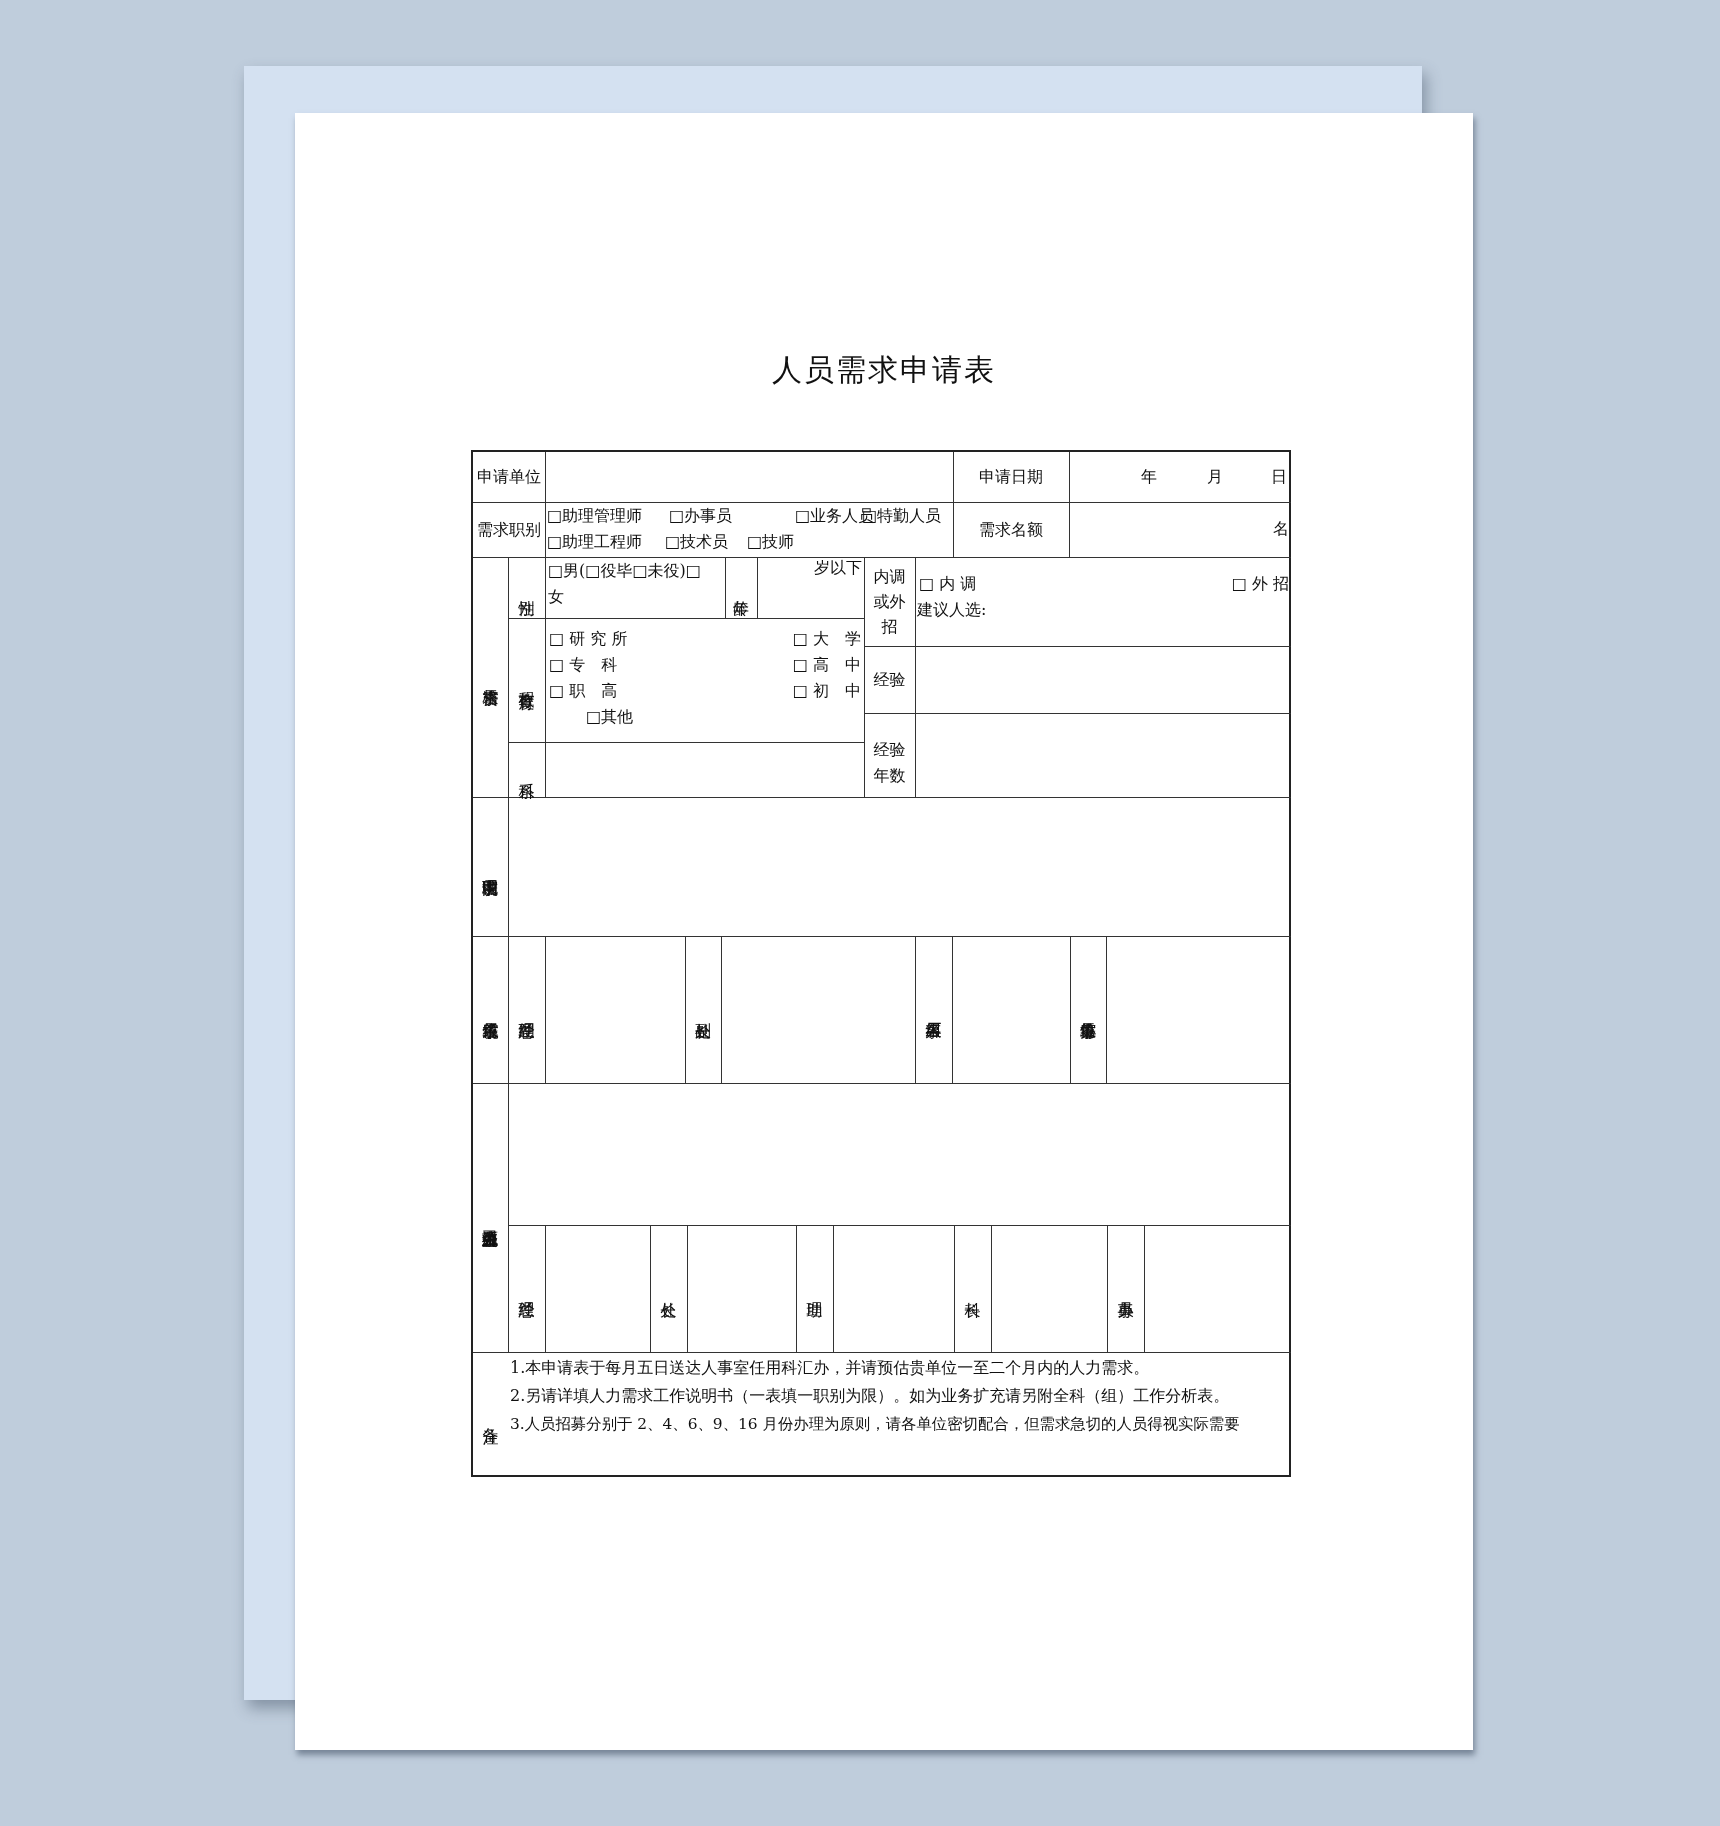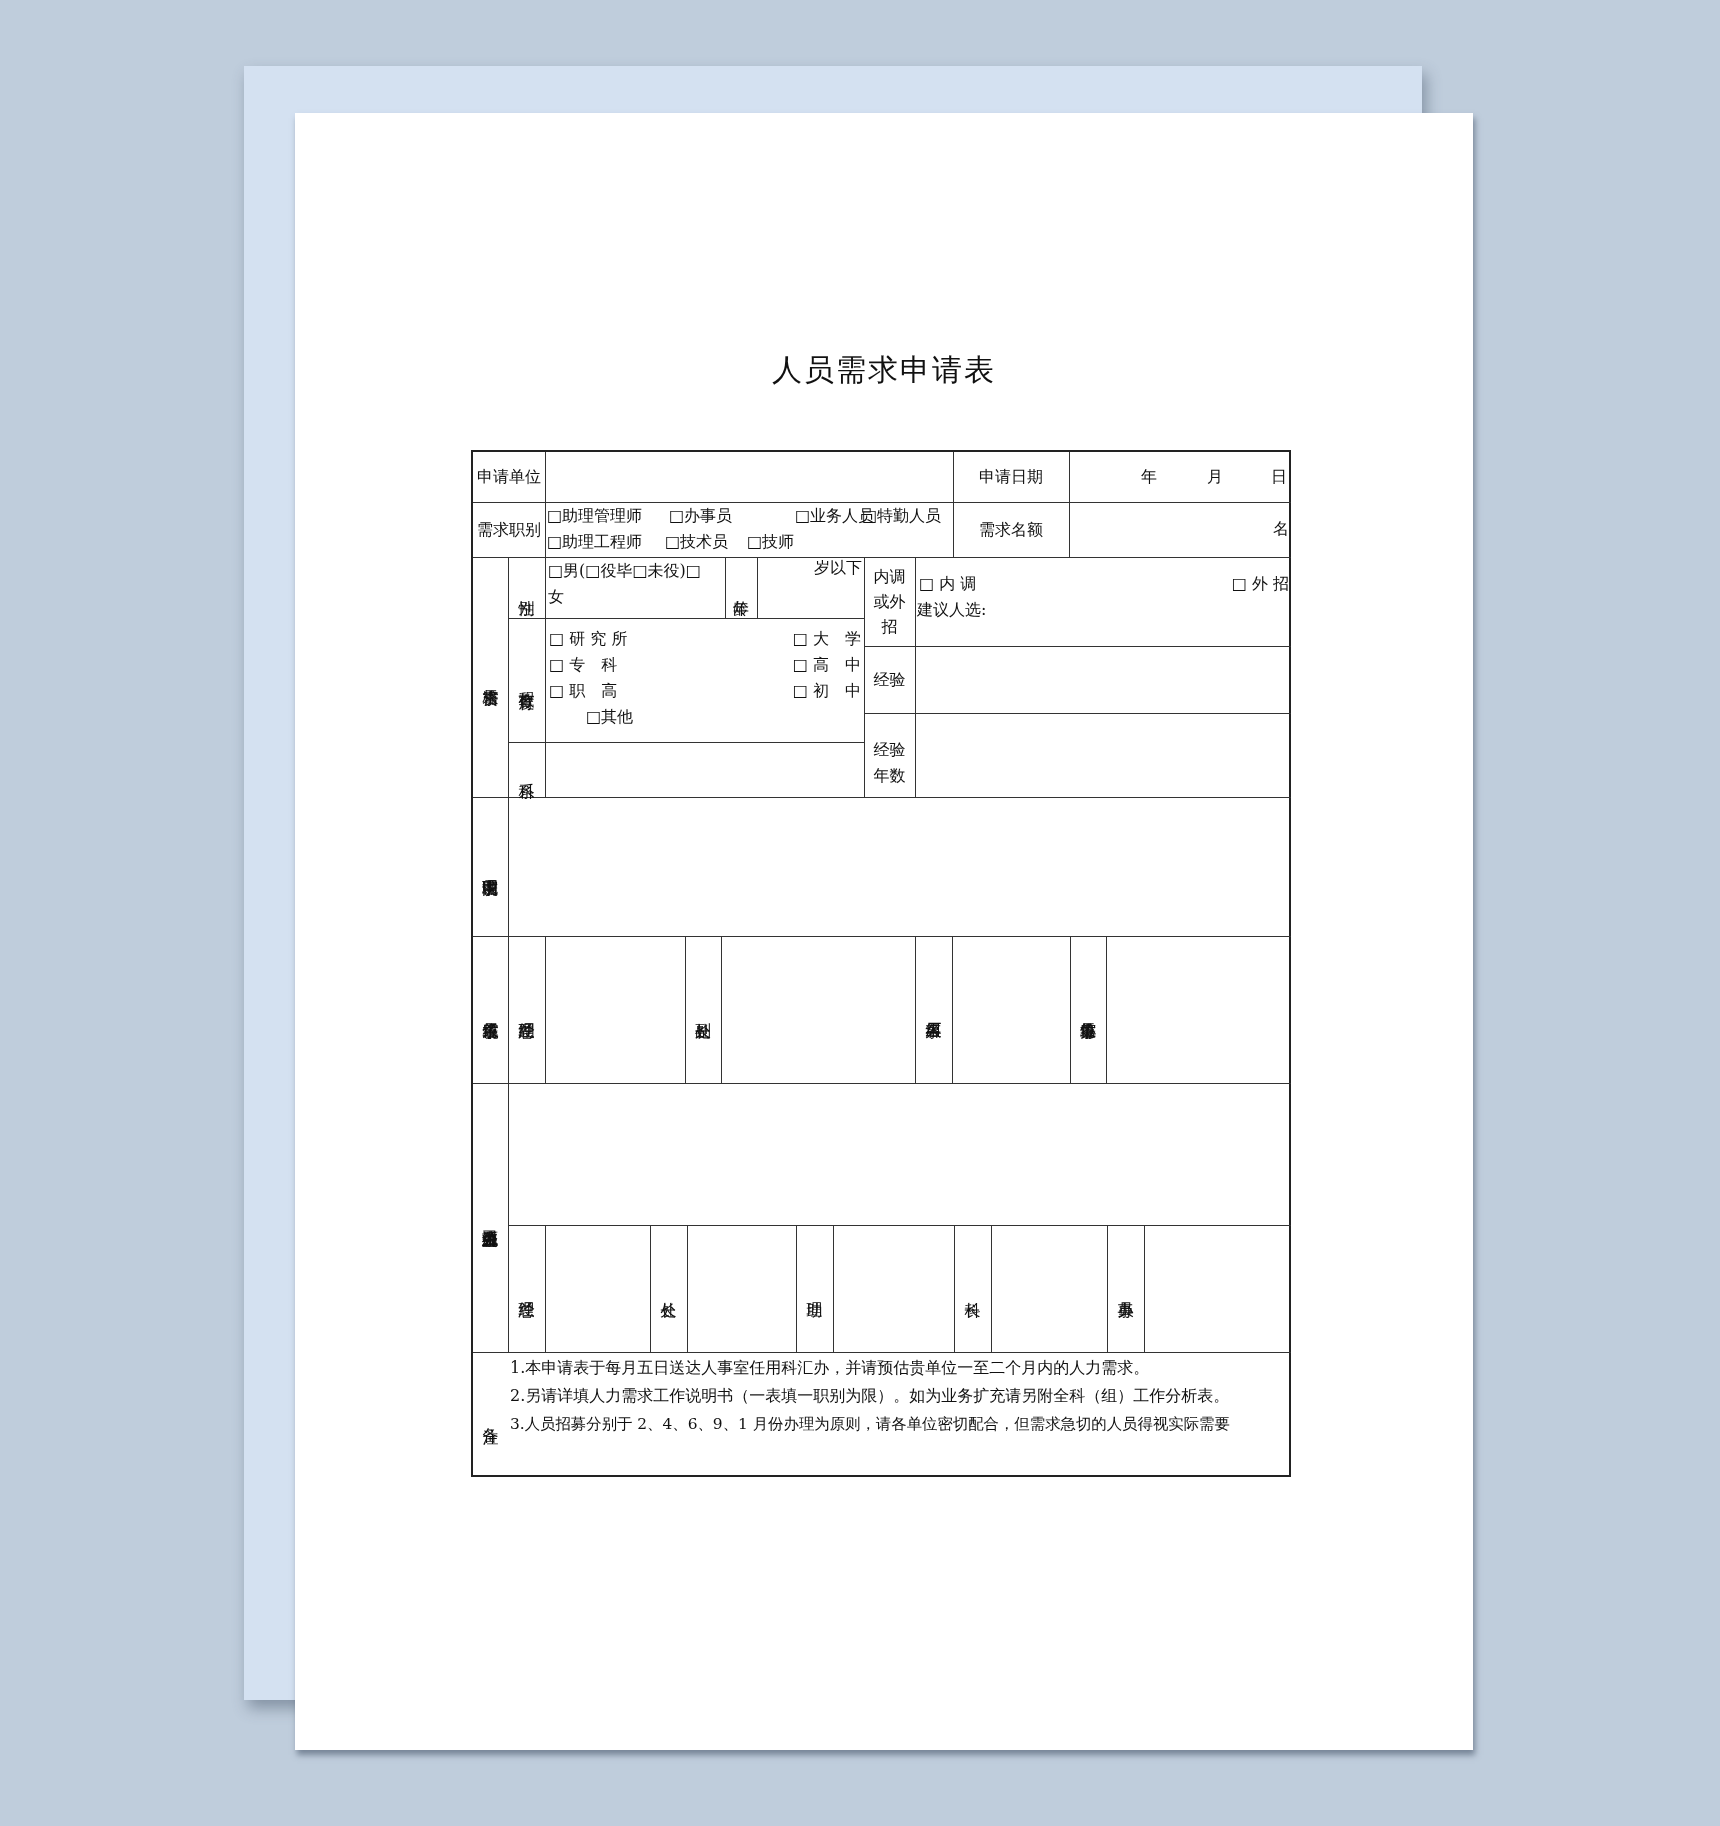--- a/index.html
+++ b/index.html
@@ -185,15 +185,15 @@
   <div class="cell" style="left:360px; top:773px; width:121px; height:127px;"></div>
   <div class="cell vtext" style="left:481px; top:773px; width:37px; height:127px;">科长</div>
   <div class="cell" style="left:518px; top:773px; width:116px; height:127px;"></div>
   <div class="cell vtext" style="left:634px; top:773px; width:37px; height:127px;">办事员</div>
   <div class="cell" style="left:671px; top:773px; width:147px; height:127px;"></div>
 
   <div class="cell vtext" style="left:0; top:900px; width:35px; height:125px;">备注</div>
   <div class="cell" style="left:37px; top:902px; width:781px; height:121px;">
     <div class="note">1.本申请表于每月五日送达人事室任用科汇办，并请预估贵单位一至二个月内的人力需求。</div>
     <div class="note">2.另请详填人力需求工作说明书（一表填一职别为限）。如为业务扩充请另附全科（组）工作分析表。</div>
-    <div class="note" style="font-size:15.4px;">3.人员招募分别于 2、4、6、9、1 月份办理为原则，请各单位密切配合，但需求急切的人员得视实际需要</div>
+    <div class="note" style="font-size:15.4px;">3.人员招募分别于 2、4、6、9、16 月份办理为原则，请各单位密切配合，但需求急切的人员得视实际需要</div>
   </div>
 </div>
 
 </body></html>

